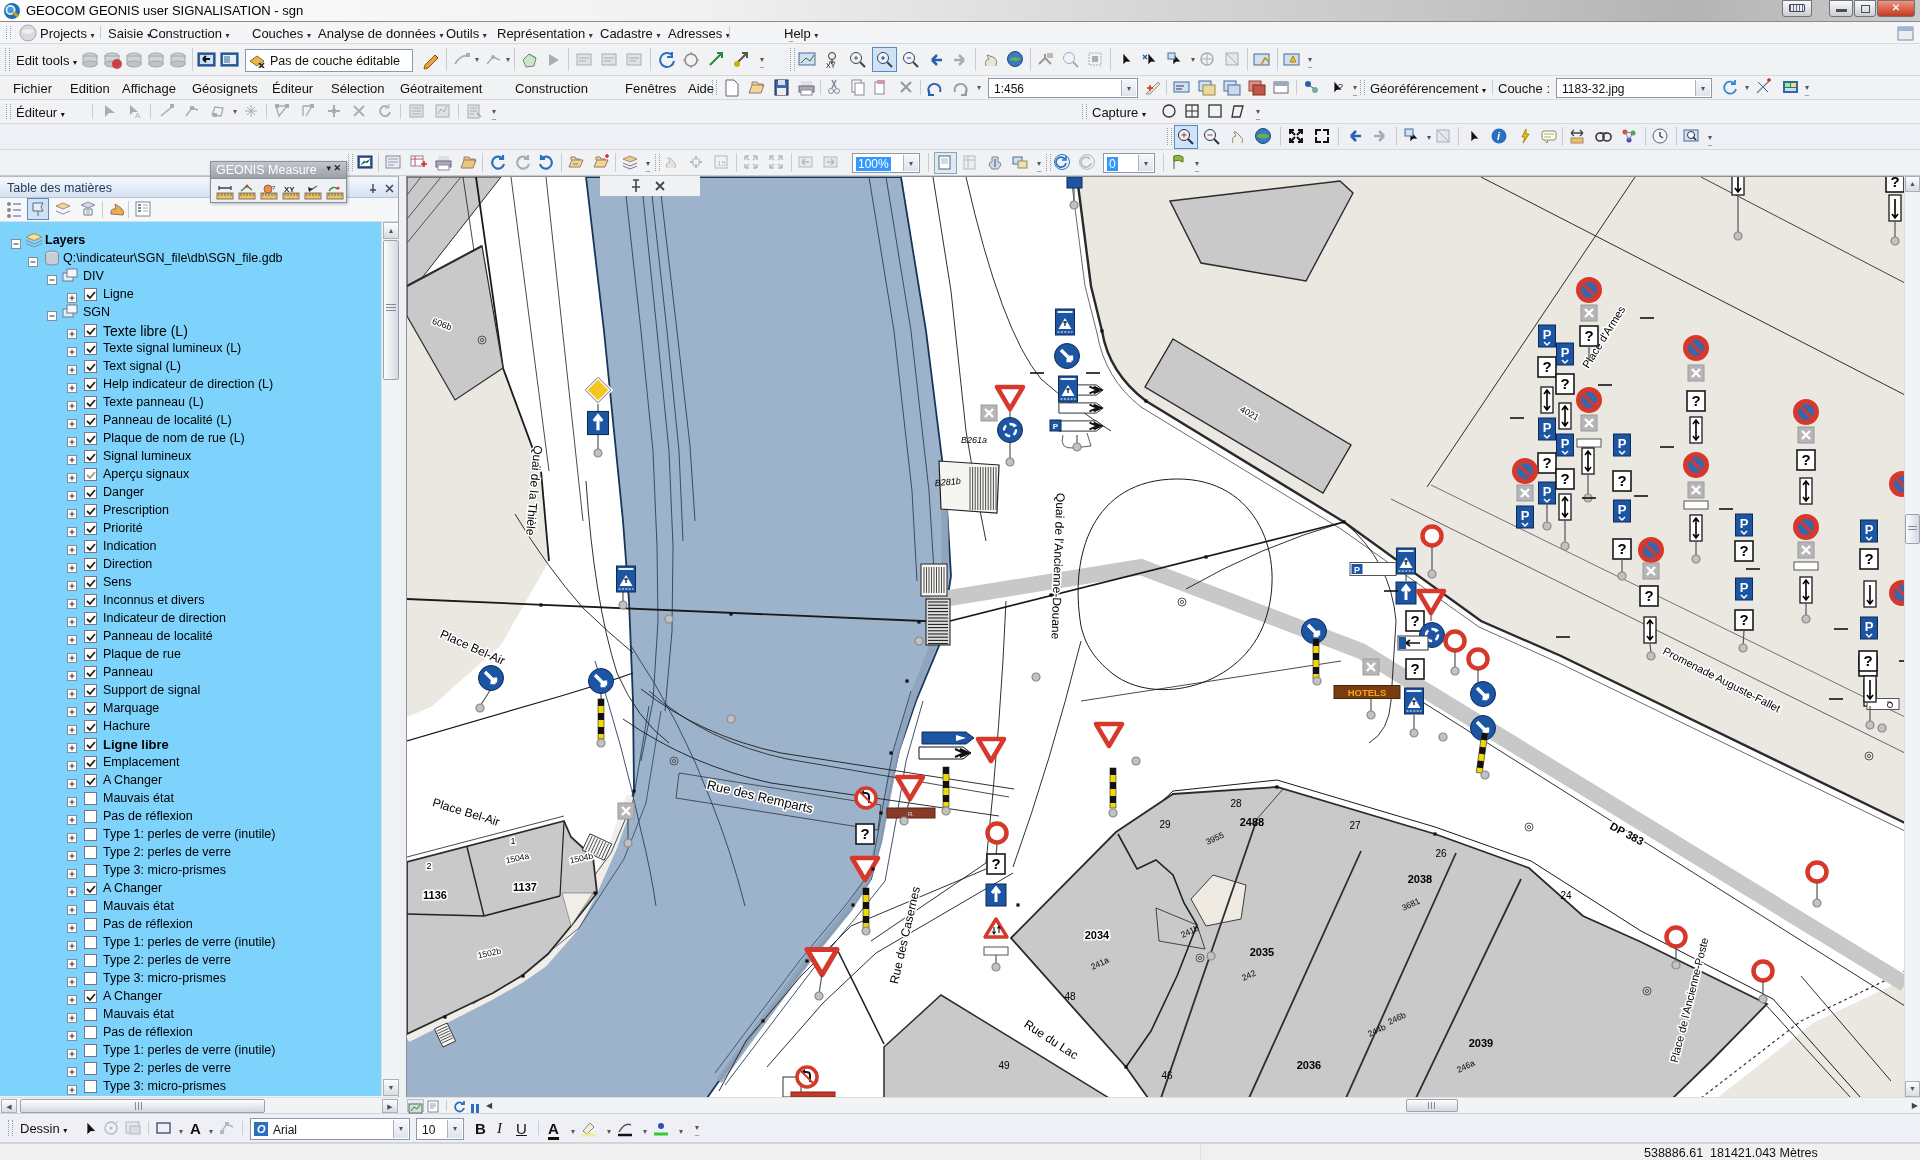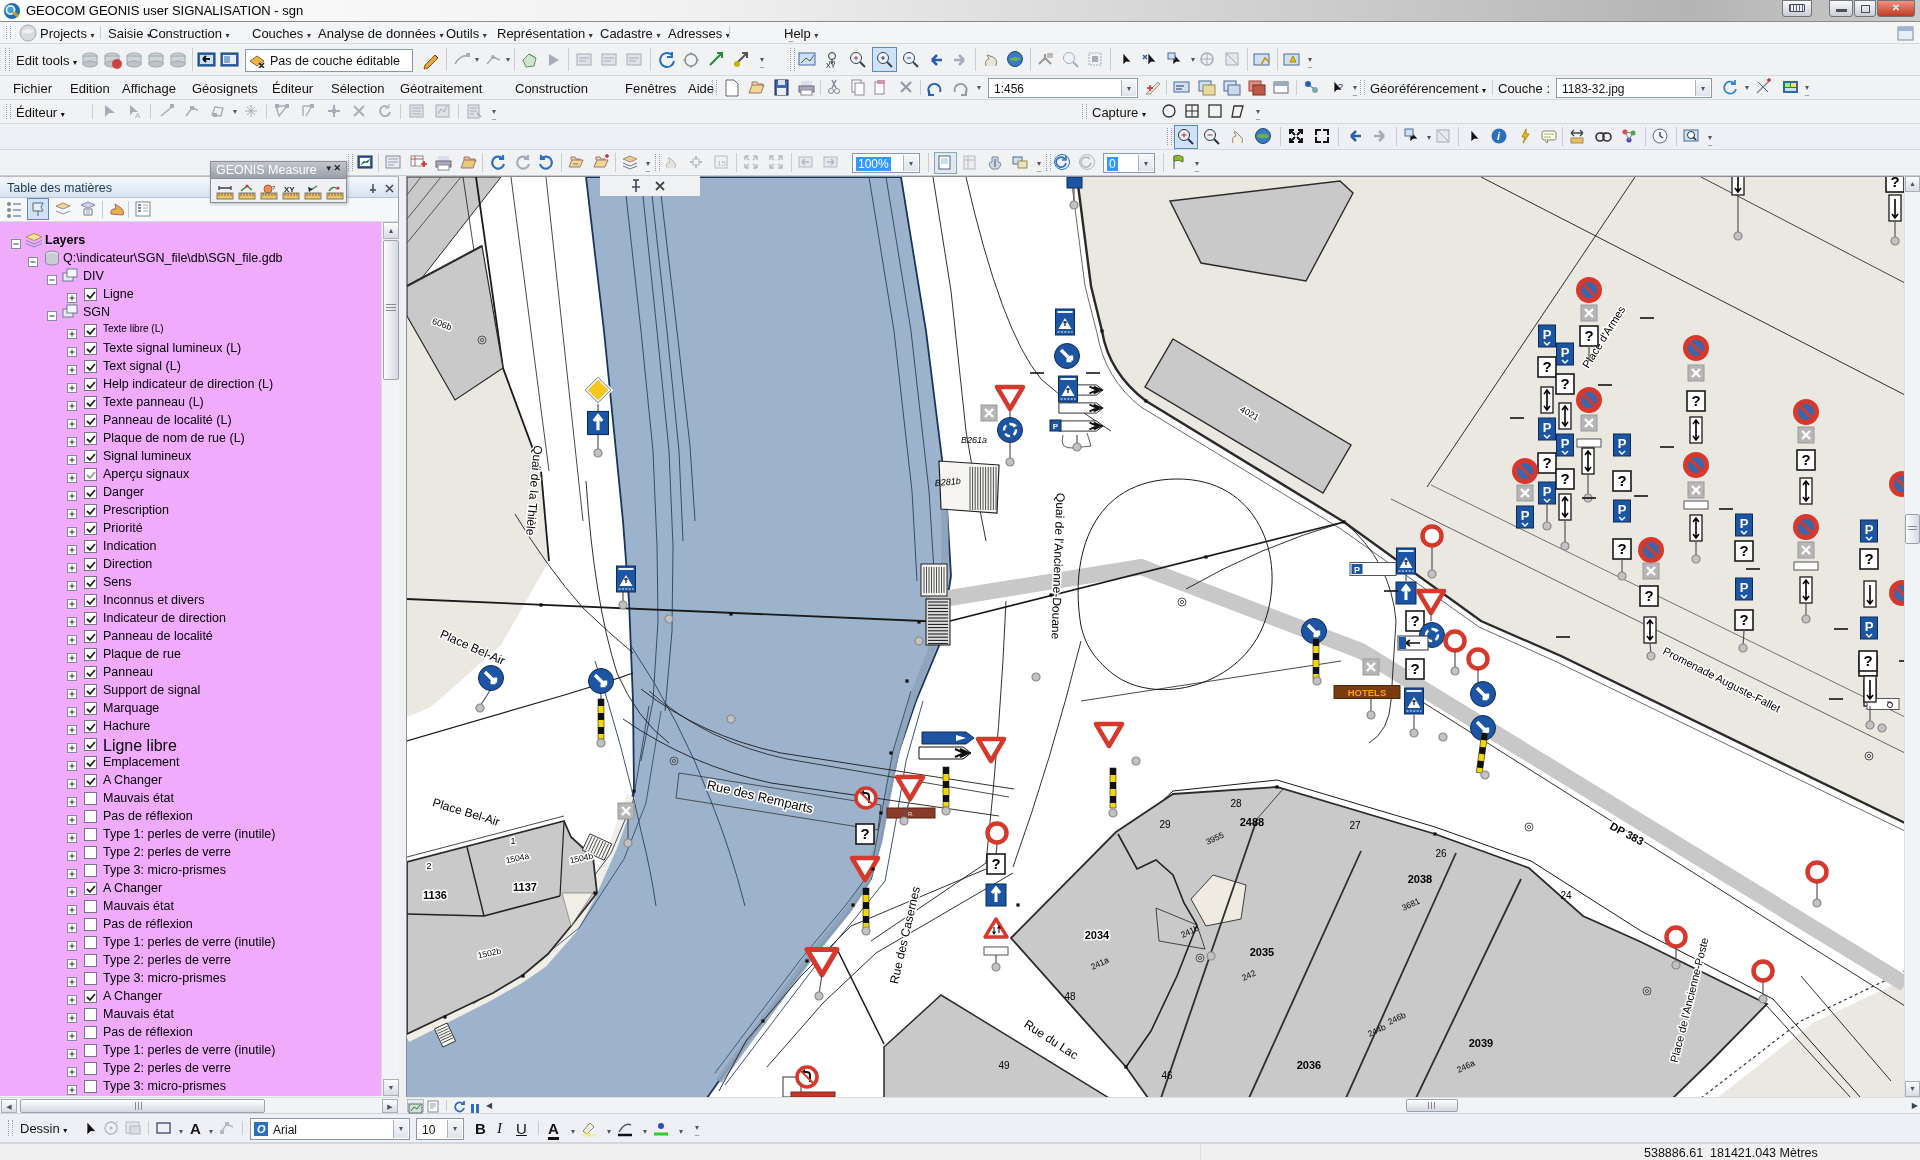--- a/index.html
+++ b/index.html
@@ -742,21 +742,21 @@
         <path d="M3 14 Q2 8 8 9 L7 4 l6 4 q4 3 2 7 Z" fill="#e8b048" stroke="#a66"></path>
       </svg>
       <div class="sep" style="left:128px;top:3px;bottom:3px"></div>
       <svg style="position:absolute;left:134px;top:2px" width="18" height="18" viewBox="0 0 18 18">
         <rect x="2" y="2" width="14" height="14" fill="#fff" stroke="#789"></rect>
         <path d="M4 5 h3 M4 8 h3 M4 11 h3" stroke="#567" stroke-width="1.6"></path>
         <path d="M9 5 h5 M9 8 h5 M9 11 h5" stroke="#9ab"></path>
       </svg>
     </div>
   </div>
-<div class="abs" style="left:0;top:222px;width:381px;height:874px;background:#f0abfc;overflow:hidden">
+<div class="abs" style="left:0;top:222px;width:381px;height:874px;background:#7dd3fc;overflow:hidden">
     <div style="position:relative">
       <div style="position:absolute;left:11px;top:13px;width:11px;height:11px"><svg style="" width="10" height="10" viewBox="0 0 10 10">
           <rect x="0.5" y="0.5" width="9" height="9" fill="#fff" stroke="#848ca0"></rect>
           <path d="M2.5 5 h5" stroke="#333"></path>
         </svg></div>
       <div style="position:absolute;left:25px;top:10px"><svg style="" width="18" height="16" viewBox="0 0 18 16">
           <path d="M1 5 l8 -3.5 8 3.5 -8 3.5 Z" fill="#f4e2a0" stroke="#b09040"></path>
           <path d="M1 8.5 l8 3.5 8 -3.5" fill="none" stroke="#8090a8"></path>
           <path d="M1 11.5 l8 3.5 8 -3.5" fill="none" stroke="#8090a8"></path>
         </svg></div>
@@ -798,21 +798,21 @@
         </svg></div>
       <div style="position:absolute;left:83px;top:83px;font-size:12.5px;font-weight:normal;color:#000;white-space:nowrap">SGN</div>
       <div style="position:absolute;left:67px;top:103px;width:11px;height:11px"><svg style="" width="10" height="10" viewBox="0 0 10 10">
           <rect x="0.5" y="0.5" width="9" height="9" fill="#fff" stroke="#848ca0"></rect>
           <path d="M2.5 5 h5 M5 2.5 v5" stroke="#333"></path>
         </svg></div>
       <div style="position:absolute;left:84px;top:101px"><svg style="" width="13" height="13" viewBox="0 0 13 13">
           <rect x="0.5" y="0.5" width="12" height="12" fill="#fff" stroke="#707884"></rect>
           <path d="M3 7 l3 3 5 -6" stroke="#222" stroke-width="1.8" fill="none"></path>
         </svg></div>
-      <div style="position:absolute;left:103px;top:101px;font-size:10px;font-weight:normal;color:#000;white-space:nowrap">Texte libre (L)</div>
+      <div style="position:absolute;left:103px;top:101px;font-size:14px;font-weight:normal;color:#000;white-space:nowrap">Texte libre (L)</div>
       <div style="position:absolute;left:67px;top:121px;width:11px;height:11px"><svg style="" width="10" height="10" viewBox="0 0 10 10">
           <rect x="0.5" y="0.5" width="9" height="9" fill="#fff" stroke="#848ca0"></rect>
           <path d="M2.5 5 h5 M5 2.5 v5" stroke="#333"></path>
         </svg></div>
       <div style="position:absolute;left:84px;top:119px"><svg style="" width="13" height="13" viewBox="0 0 13 13">
           <rect x="0.5" y="0.5" width="12" height="12" fill="#fff" stroke="#707884"></rect>
           <path d="M3 7 l3 3 5 -6" stroke="#222" stroke-width="1.8" fill="none"></path>
         </svg></div>
       <div style="position:absolute;left:103px;top:119px;font-size:12.5px;font-weight:normal;color:#000;white-space:nowrap">Texte signal lumineux (L)</div>
       <div style="position:absolute;left:67px;top:139px;width:11px;height:11px"><svg style="" width="10" height="10" viewBox="0 0 10 10">
@@ -1005,21 +1005,21 @@
         </svg></div>
       <div style="position:absolute;left:103px;top:497px;font-size:12.5px;font-weight:normal;color:#000;white-space:nowrap">Hachure</div>
       <div style="position:absolute;left:67px;top:517px;width:11px;height:11px"><svg style="" width="10" height="10" viewBox="0 0 10 10">
           <rect x="0.5" y="0.5" width="9" height="9" fill="#fff" stroke="#848ca0"></rect>
           <path d="M2.5 5 h5 M5 2.5 v5" stroke="#333"></path>
         </svg></div>
       <div style="position:absolute;left:84px;top:515px"><svg style="" width="13" height="13" viewBox="0 0 13 13">
           <rect x="0.5" y="0.5" width="12" height="12" fill="#fff" stroke="#707884"></rect>
           <path d="M3 7 l3 3 5 -6" stroke="#222" stroke-width="1.8" fill="none"></path>
         </svg></div>
-      <div style="position:absolute;left:103px;top:515px;font-size:16px;font-weight:normal;color:#000;white-space:nowrap">Ligne libre</div>
+      <div style="position:absolute;left:103px;top:515px;font-size:13px;font-weight:bold;color:#000;white-space:nowrap">Ligne libre</div>
       <div style="position:absolute;left:67px;top:535px;width:11px;height:11px"><svg style="" width="10" height="10" viewBox="0 0 10 10">
           <rect x="0.5" y="0.5" width="9" height="9" fill="#fff" stroke="#848ca0"></rect>
           <path d="M2.5 5 h5 M5 2.5 v5" stroke="#333"></path>
         </svg></div>
       <div style="position:absolute;left:84px;top:533px"><svg style="" width="13" height="13" viewBox="0 0 13 13">
           <rect x="0.5" y="0.5" width="12" height="12" fill="#fff" stroke="#707884"></rect>
           <path d="M3 7 l3 3 5 -6" stroke="#222" stroke-width="1.8" fill="none"></path>
         </svg></div>
       <div style="position:absolute;left:103px;top:533px;font-size:12.5px;font-weight:normal;color:#000;white-space:nowrap">Emplacement</div>
       <div style="position:absolute;left:67px;top:553px;width:11px;height:11px"><svg style="" width="10" height="10" viewBox="0 0 10 10">

